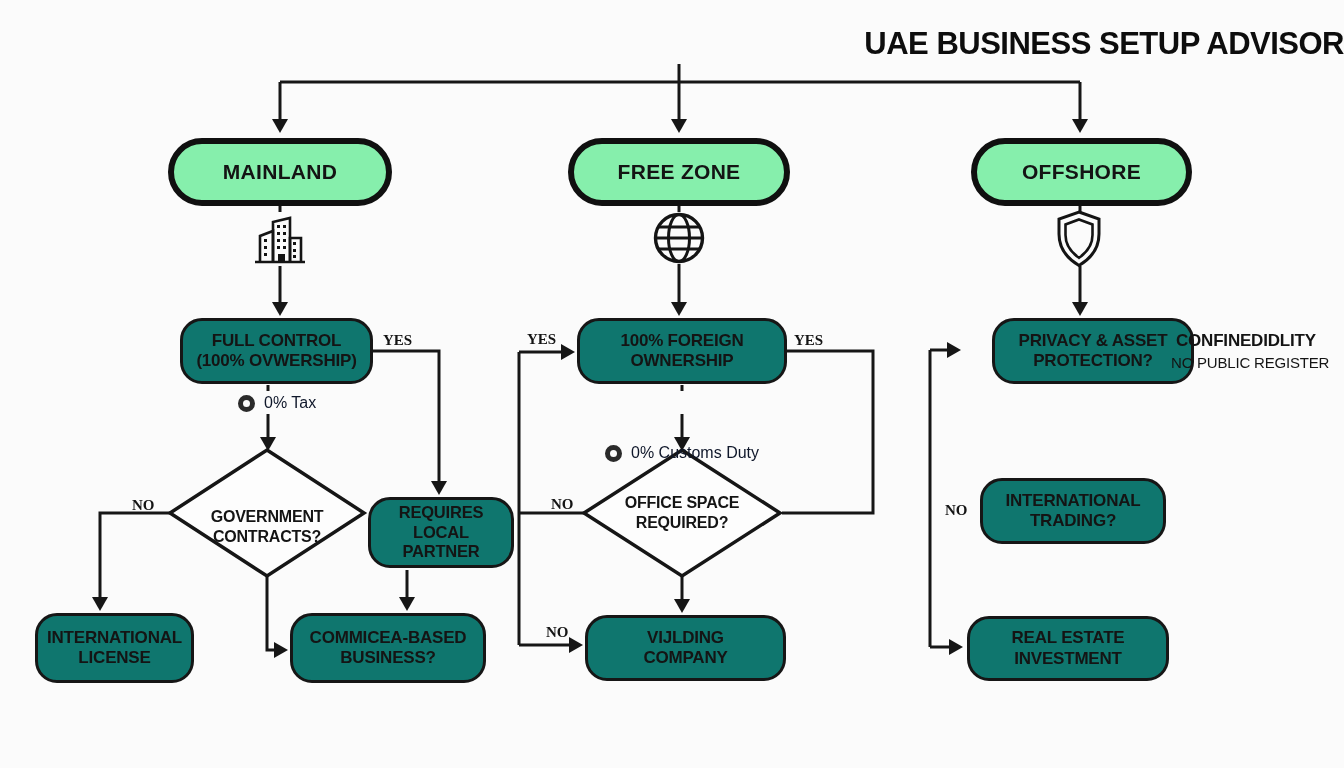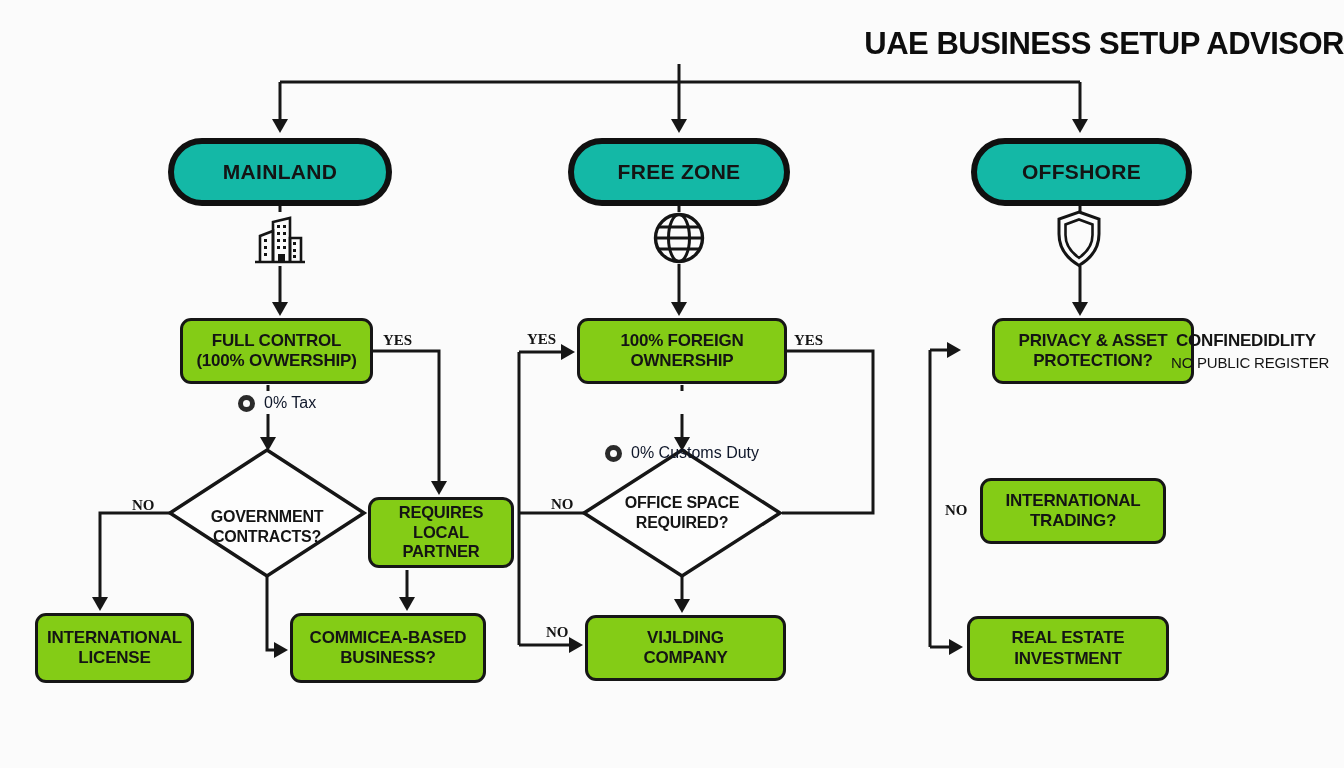--- a/index.html
+++ b/index.html
@@ -3,28 +3,28 @@
 <meta charset="utf-8">
 <style>
   html,body{margin:0;padding:0;background:#e8e8e8;}
   #stage{
     position:relative;width:1344px;height:768px;background:#fbfbfb;
     font-family:"Liberation Sans", sans-serif;color:#141414;overflow:hidden;
   }
   #wires{position:absolute;left:0;top:0;z-index:1;}
   .node{
     position:absolute;z-index:2;box-sizing:border-box;
-    border:3px solid #161616;border-radius:11px;background:#84cc16;
+    border:3px solid #161616;border-radius:22px;background:#0f766e;
     display:flex;align-items:center;justify-content:center;text-align:center;
     font-weight:bold;font-size:17px;line-height:1.2;white-space:pre-line;
     letter-spacing:-0.2px;
   }
   .pill{
     position:absolute;z-index:2;box-sizing:border-box;
-    border:6px solid #101010;border-radius:40px;background:#14b8a6;
+    border:6px solid #101010;border-radius:40px;background:#86efac;
     display:flex;align-items:center;justify-content:center;
     font-weight:bold;font-size:21px;letter-spacing:0.3px;
   }
   .dtext{
     position:absolute;z-index:3;display:flex;align-items:center;justify-content:center;
     text-align:center;font-weight:bold;font-size:16px;line-height:1.25;white-space:pre-line;
     letter-spacing:-0.2px;
   }
   .lbl{position:absolute;z-index:3;font-weight:bold;font-size:15px;letter-spacing:0;font-family:Liberation Serif, serif;}
   .perk{position:absolute;z-index:3;display:flex;align-items:center;gap:9px;}

